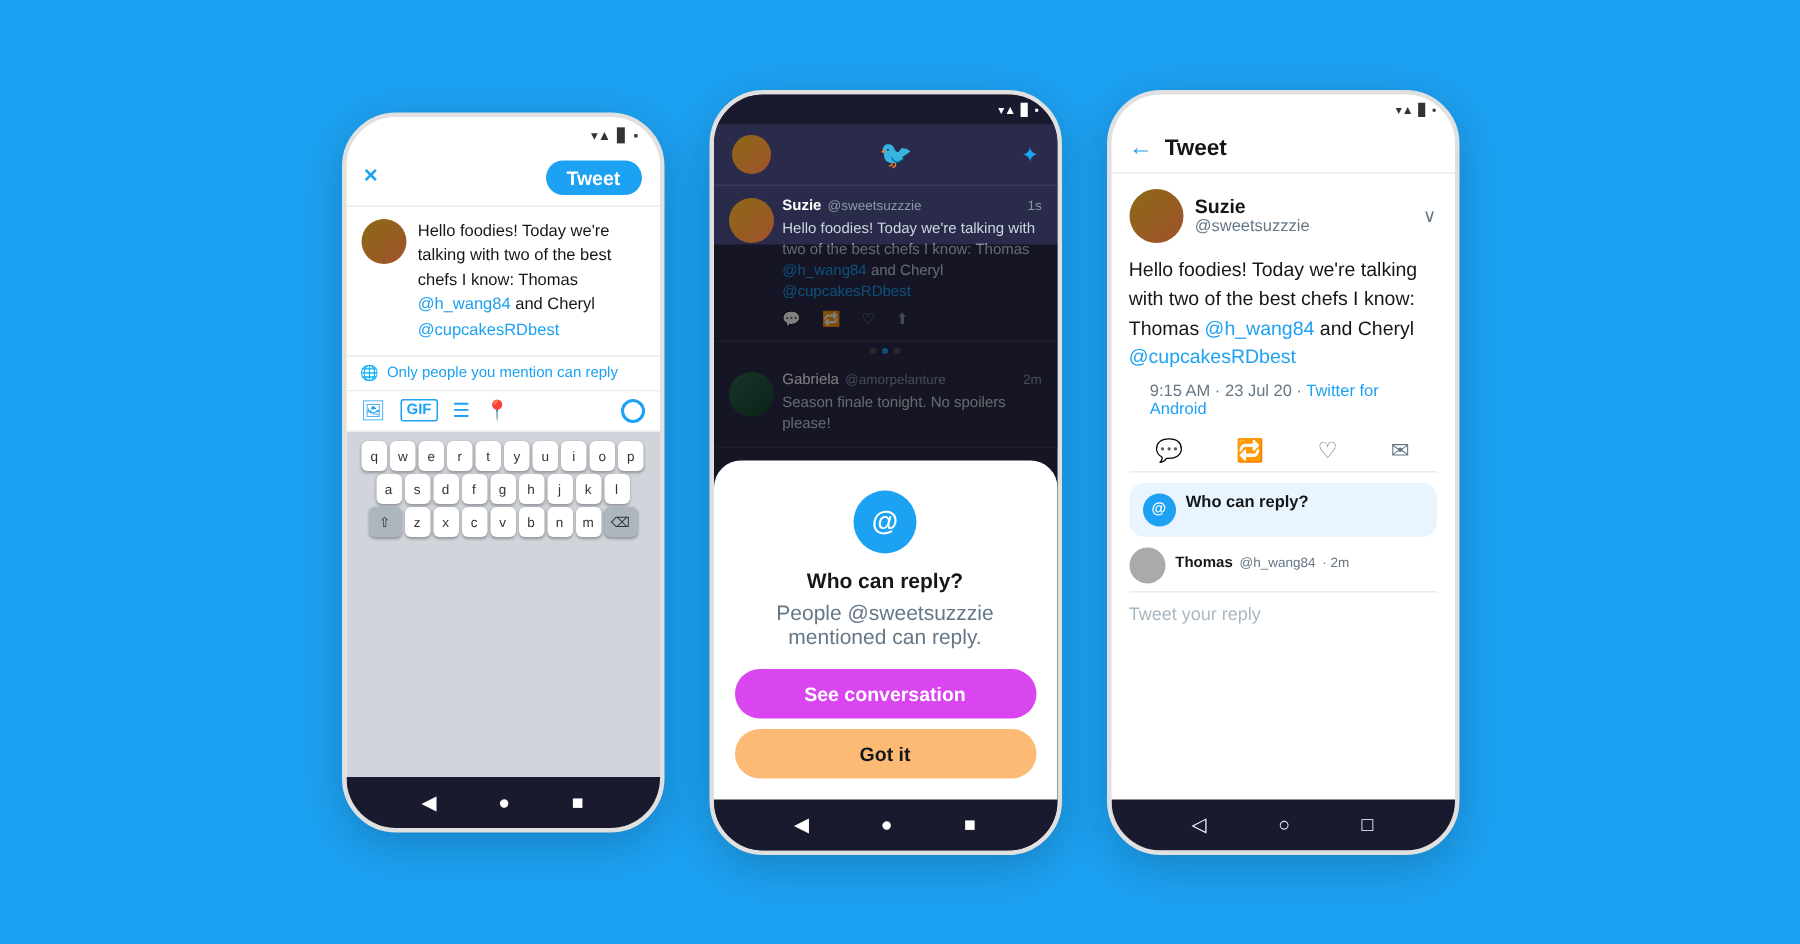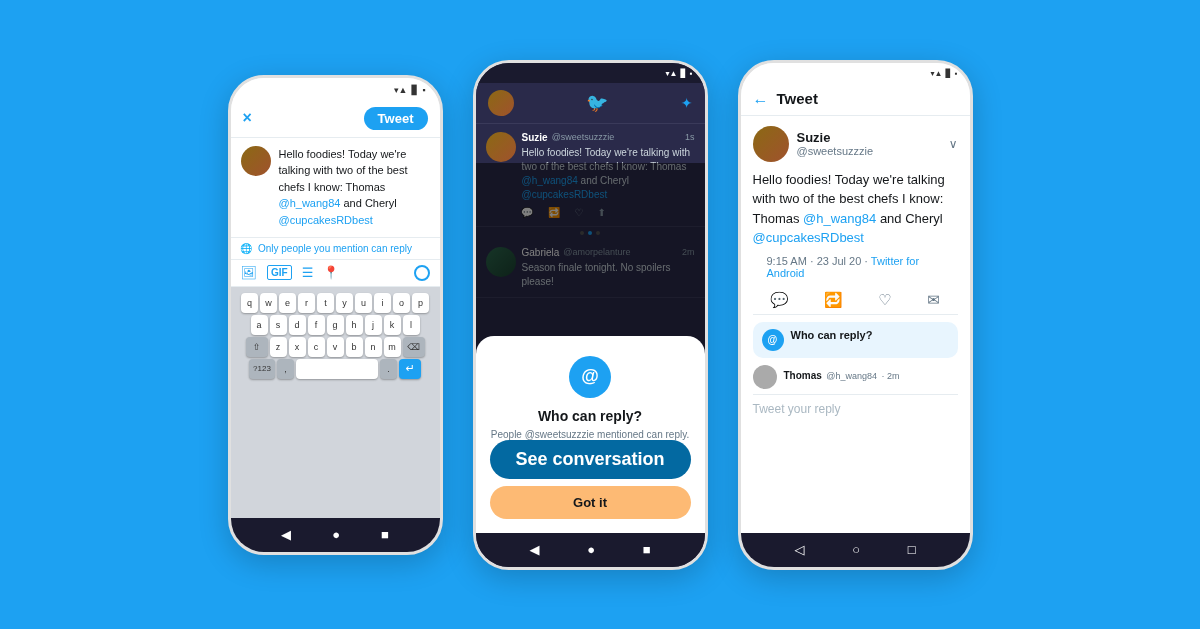--- a/index.html
+++ b/index.html
@@ -189,27 +189,20 @@
       <div class="keyboard-row" style="display:flex;justify-content:center;gap:2px;padding:1px 3px;">
         <div class="key key-dark" style="background:#adb5bd;border-radius:4px;font-size:9px;color:#333;width:22px;height:20px;display:flex;align-items:center;justify-content:center;box-shadow:0 1px 2px rgba(0,0,0,0.3);">⇧</div>
         <div class="key" style="background:white;border-radius:4px;font-size:9px;color:#333;width:17px;height:20px;display:flex;align-items:center;justify-content:center;box-shadow:0 1px 2px rgba(0,0,0,0.3);">z</div>
         <div class="key" style="background:white;border-radius:4px;font-size:9px;color:#333;width:17px;height:20px;display:flex;align-items:center;justify-content:center;box-shadow:0 1px 2px rgba(0,0,0,0.3);">x</div>
         <div class="key" style="background:white;border-radius:4px;font-size:9px;color:#333;width:17px;height:20px;display:flex;align-items:center;justify-content:center;box-shadow:0 1px 2px rgba(0,0,0,0.3);">c</div>
         <div class="key" style="background:white;border-radius:4px;font-size:9px;color:#333;width:17px;height:20px;display:flex;align-items:center;justify-content:center;box-shadow:0 1px 2px rgba(0,0,0,0.3);">v</div>
         <div class="key" style="background:white;border-radius:4px;font-size:9px;color:#333;width:17px;height:20px;display:flex;align-items:center;justify-content:center;box-shadow:0 1px 2px rgba(0,0,0,0.3);">b</div>
         <div class="key" style="background:white;border-radius:4px;font-size:9px;color:#333;width:17px;height:20px;display:flex;align-items:center;justify-content:center;box-shadow:0 1px 2px rgba(0,0,0,0.3);">n</div>
         <div class="key" style="background:white;border-radius:4px;font-size:9px;color:#333;width:17px;height:20px;display:flex;align-items:center;justify-content:center;box-shadow:0 1px 2px rgba(0,0,0,0.3);">m</div>
         <div class="key key-dark" style="background:#adb5bd;border-radius:4px;font-size:9px;color:#333;width:22px;height:20px;display:flex;align-items:center;justify-content:center;box-shadow:0 1px 2px rgba(0,0,0,0.3);">⌫</div>
-      </div>
-      <div class="keyboard-row" style="display:flex;justify-content:center;gap:2px;padding:1px 3px;">
-        <div class="key key-dark" style="background:#adb5bd;border-radius:4px;font-size:8px;color:#333;width:26px;height:20px;display:flex;align-items:center;justify-content:center;box-shadow:0 1px 2px rgba(0,0,0,0.3);">?123</div>
-        <div class="key key-dark" style="background:#adb5bd;border-radius:4px;font-size:9px;color:#333;width:17px;height:20px;display:flex;align-items:center;justify-content:center;box-shadow:0 1px 2px rgba(0,0,0,0.3);">,</div>
-        <div class="key key-space" style="background:white;border-radius:4px;font-size:9px;color:#333;width:82px;height:20px;display:flex;align-items:center;justify-content:center;box-shadow:0 1px 2px rgba(0,0,0,0.3);"></div>
-        <div class="key key-dark" style="background:#adb5bd;border-radius:4px;font-size:9px;color:#333;width:17px;height:20px;display:flex;align-items:center;justify-content:center;box-shadow:0 1px 2px rgba(0,0,0,0.3);">.</div>
-        <div class="key" style="background:#1DA1F2;border-radius:4px;font-size:11px;color:white;width:22px;height:20px;display:flex;align-items:center;justify-content:center;box-shadow:0 1px 2px rgba(0,0,0,0.3);">↵</div>
       </div>
     </div>
 
     <div style="background:#1a1a2e; height:34px; display:flex; align-items:center; justify-content:space-around; padding:0 30px;">
       <span style="color:white; font-size:13px;">◀</span>
       <span style="color:white; font-size:13px;">●</span>
       <span style="color:white; font-size:13px;">■</span>
     </div>
   </div>
 
@@ -266,22 +259,22 @@
           </div>
           <div style="font-size:10px;color:#ccd6dd;line-height:1.4;">Season finale tonight. No spoilers please!</div>
         </div>
       </div>
     </div>
 
     <div style="position:absolute;bottom:34px;left:0;right:0;top:100px;background:rgba(0,0,0,0.5);display:flex;align-items:flex-end;border-radius:0;">
       <div style="background:white;width:100%;border-radius:18px 18px 0 0;padding:20px 14px 14px;text-align:center;">
         <div style="width:42px;height:42px;border-radius:50%;background:#1DA1F2;display:flex;align-items:center;justify-content:center;margin:0 auto 10px;color:white;font-size:18px;font-weight:bold;">@</div>
         <div style="font-size:14px;font-weight:bold;color:#14171a;margin-bottom:5px;">Who can reply?</div>
-        <div style="font-size:10px;color:#657786;">People @sweetsuzzzie mentioned can reply.</div>
-        <button style="background:#0369a1;color:white;border:none;border-radius:22px;padding:9px;width:100%;font-size:18px;font-weight:bold;margin-bottom:7px;cursor:pointer;">See conversation</button>
+        <div style="font-size:14px;color:#657786;margin-bottom:14px;">People @sweetsuzzzie mentioned can reply.</div>
+        <button style="background:#d946ef;color:white;border:none;border-radius:22px;padding:9px;width:100%;font-size:13px;font-weight:bold;margin-bottom:7px;cursor:pointer;">See conversation</button>
         <button style="background:#fdba74;color:#14171a;border:none;border-radius:22px;padding:9px;width:100%;font-size:13px;font-weight:600;cursor:pointer;">Got it</button>
       </div>
     </div>
 
     <div style="background:#1a1a2e; height:34px; display:flex; align-items:center; justify-content:space-around; padding:0 30px; margin-top:auto;">
       <span style="color:white; font-size:13px;">◀</span>
       <span style="color:white; font-size:13px;">●</span>
       <span style="color:white; font-size:13px;">■</span>
     </div>
   </div>

